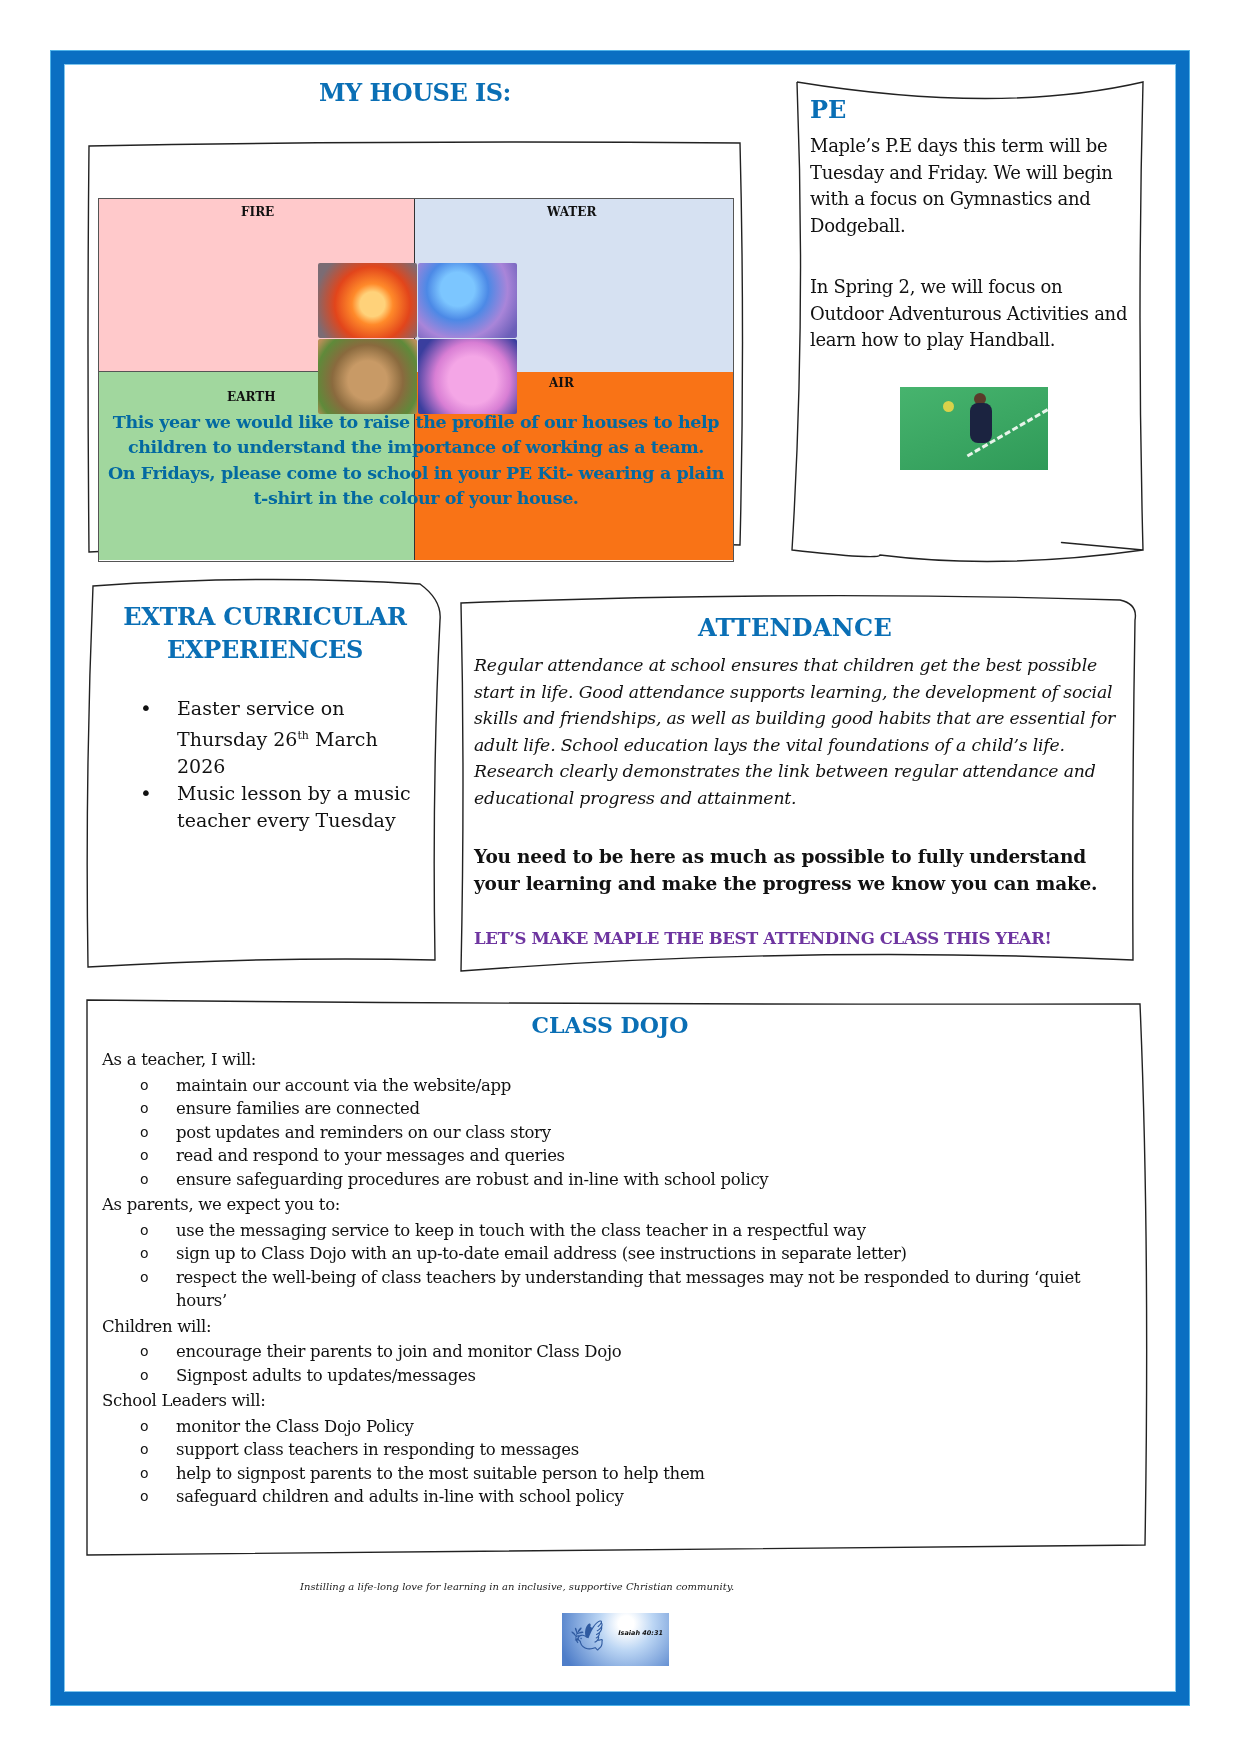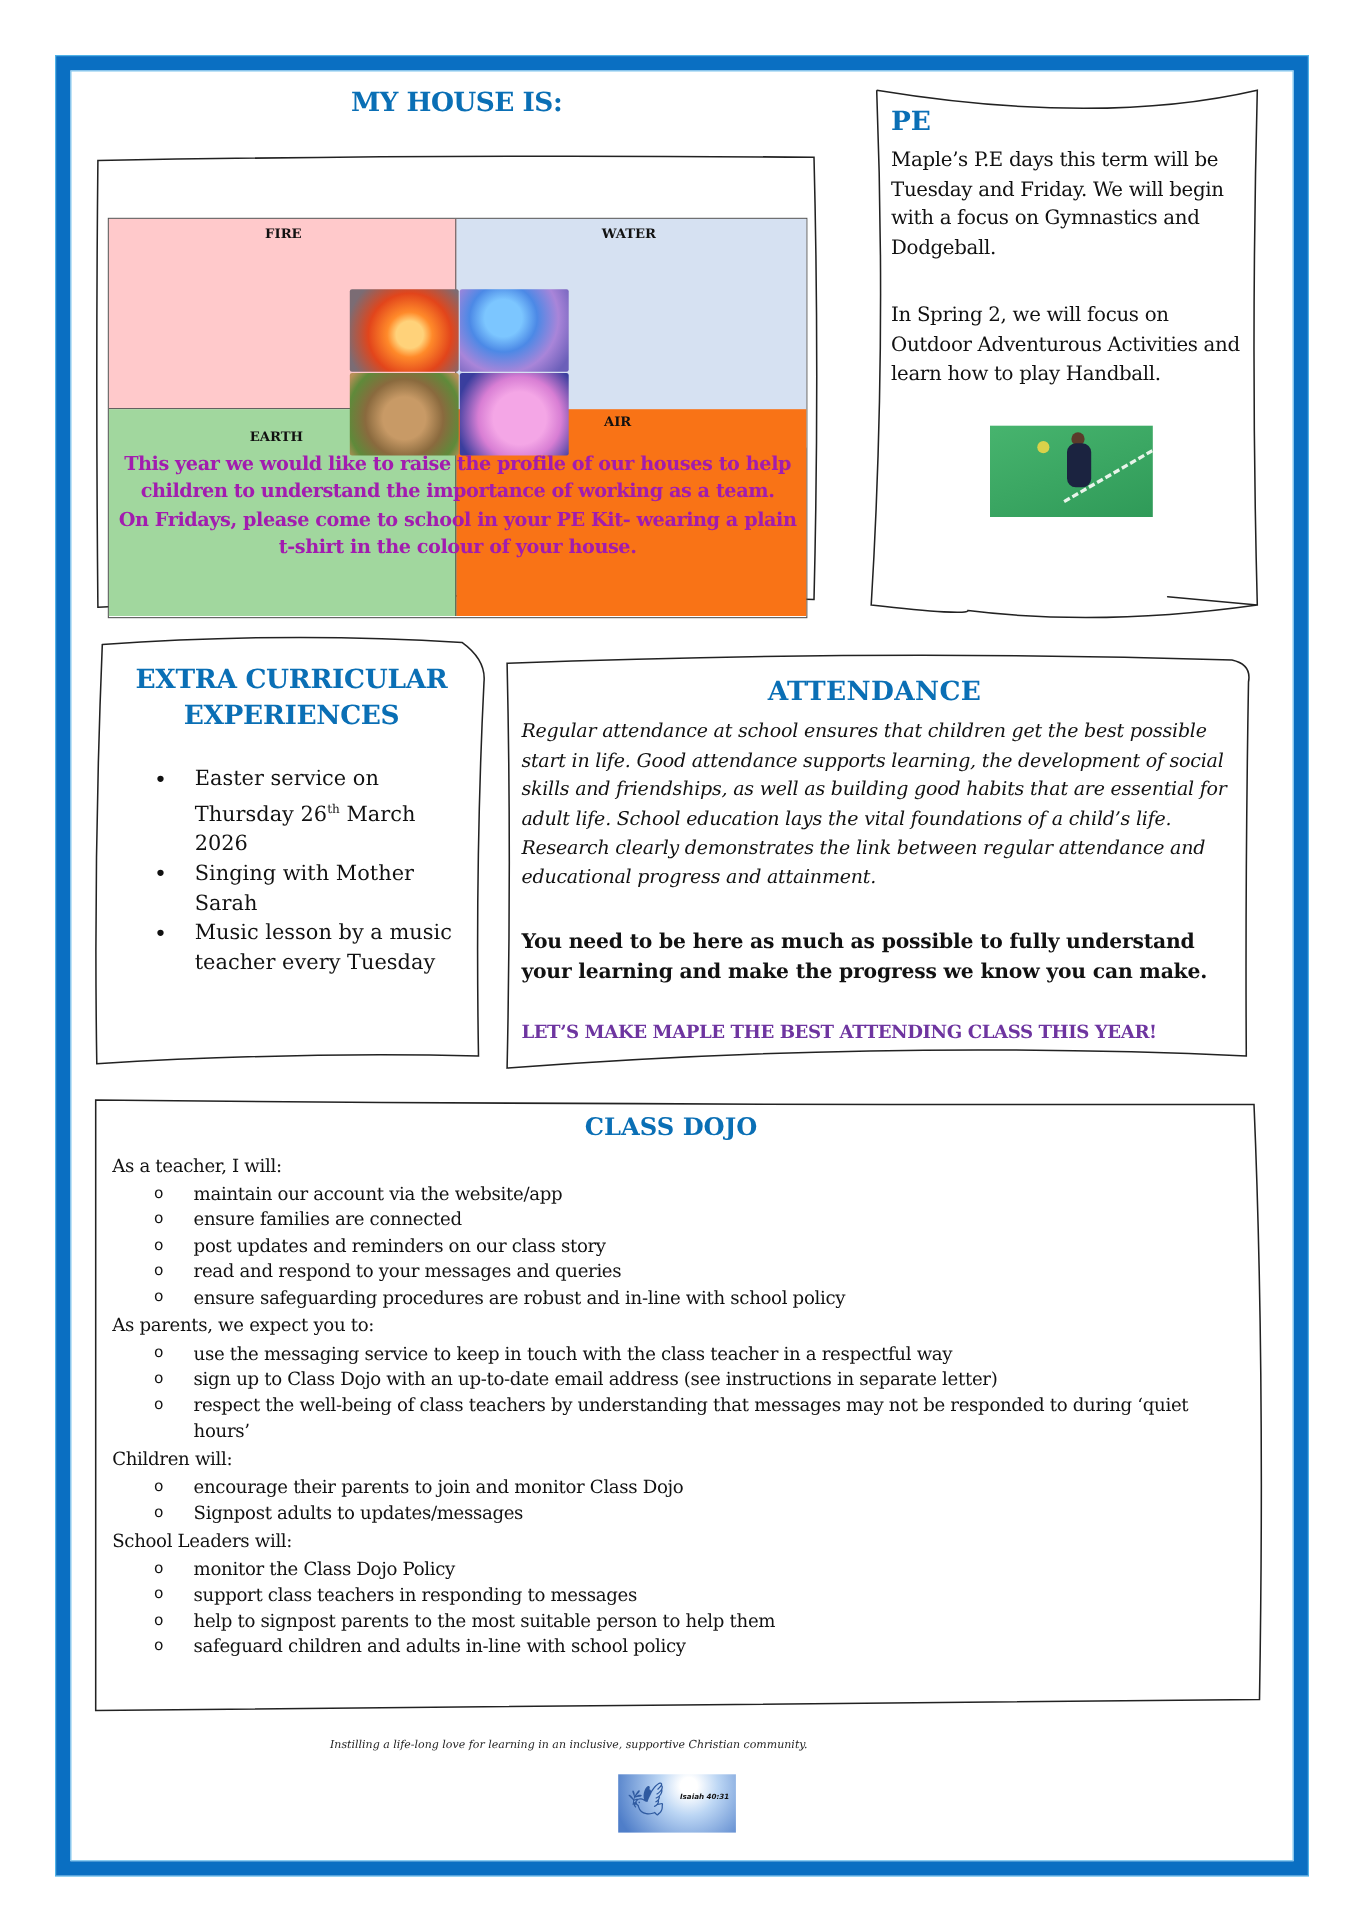--- a/index.html
+++ b/index.html
@@ -23,21 +23,21 @@
   .cell-fire { left: 0; top: 0; width: 316px; height: 173px; background: #ffc9cb; border-right: 1.5px solid #333; border-bottom: 1.5px solid #555; }
   .cell-water { left: 316px; top: 0; width: 318px; height: 209px; background: #d6e1f2; border-bottom: 1.5px solid #555; }
   .cell-earth { left: 0; top: 173px; width: 316px; height: 188px; background: #a1d79e; border-right: 1.5px solid #333; }
   .cell-air { left: 316px; top: 173px; width: 318px; height: 188px; background: #f97316; }
   .cell-label { position: absolute; font-size: 12px; font-weight: bold; color: #111; font-family: "DejaVu Serif", serif; }
   .char { position: absolute; width: 99px; height: 75px; border-radius: 2px; overflow: hidden; }
   .char-fire { left: 318px; top: 263px; background: radial-gradient(circle at 55% 55%, #ffd27a 0 18%, #ff8a2a 30%, #e2451b 55%, #7b6c74 85%); }
   .char-water { left: 418px; top: 263px; background: radial-gradient(circle at 40% 35%, #7cc6ff 0 22%, #4c89e6 40%, #a985d9 65%, #6b5fb9 90%); }
   .char-earth { left: 318px; top: 339px; background: radial-gradient(circle at 50% 55%, #c89a66 0 30%, #8a6a3e 55%, #5f8a3a 80%, #b88f58 95%); }
   .char-air { left: 418px; top: 339px; background: radial-gradient(circle at 55% 55%, #f4a6e6 0 35%, #d87ed4 55%, #3a3e9e 85%); }
-  .house-msg { position: absolute; left: 98px; top: 410px; width: 636px; text-align: center; color: #a21caf;
+  .house-msg { position: absolute; left: 98px; top: 410px; width: 636px; text-align: center; color: #0369a1;
                font-weight: bold; font-size: 17.5px; line-height: 25px; font-family: "DejaVu Serif", serif; letter-spacing: -0.4px; }
   .house-msg p { margin: 0 0 1px 0; }
   
   #pe-title { left: 810px; top: 95px; font-size: 24px; }
   .pe-text { position: absolute; left: 810px; top: 133px; width: 320px; font-size: 18px; line-height: 26.5px; letter-spacing: -0.3px; }
   .pe-text p { margin: 0 0 35px 0; }
   .pe-img { position: absolute; left: 900px; top: 387px; width: 148px; height: 83px;
             background: linear-gradient(160deg, #47b46e, #2f9a58); overflow: hidden; }
   .pe-img .line { position: absolute; left: 60px; top: 40px; width: 110px; height: 0; border-top: 3px dashed #e8f4ea; transform: rotate(-30deg); }
   .pe-img .player { position: absolute; left: 70px; top: 16px; width: 22px; height: 40px; background: #1b2340; border-radius: 8px; }
@@ -115,21 +115,20 @@
 <div class="pe-img">
   <div class="line"></div>
   <div class="ball"></div>
   <div class="head"></div>
   <div class="player"></div>
 </div>
 
 <h2 id="extra-title" class="heading">EXTRA CURRICULAR EXPERIENCES</h2>
 <ul class="extra-list">
   <li><span>Easter service on Thursday 26</span><sup>th</sup><span> March 2026</span></li>
-  <li><span>Singing with Mother Sarah</span></li>
   <li><span>Music lesson by a music teacher every Tuesday</span></li>
 </ul>
 
 <h2 id="att-title" class="heading">ATTENDANCE</h2>
 <p class="att-italic">Regular attendance at school ensures that children get the best possible start in life. Good attendance supports learning, the development of social skills and friendships, as well as building good habits that are essential for adult life. School education lays the vital foundations of a child’s life. Research clearly demonstrates the link between regular attendance and educational progress and attainment.</p>
 <p class="att-bold">You need to be here as much as possible to fully understand your learning and make the progress we know you can make.</p>
 <p class="att-purple">LET’S MAKE MAPLE THE BEST ATTENDING CLASS THIS YEAR!</p>
 
 <h2 id="dojo-title" class="heading">CLASS DOJO</h2>
 <div class="dojo">

